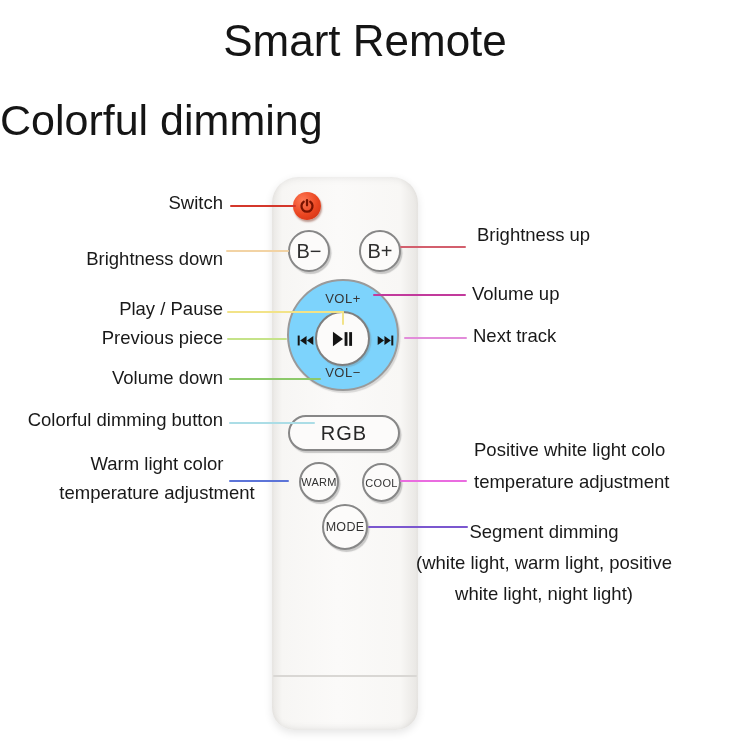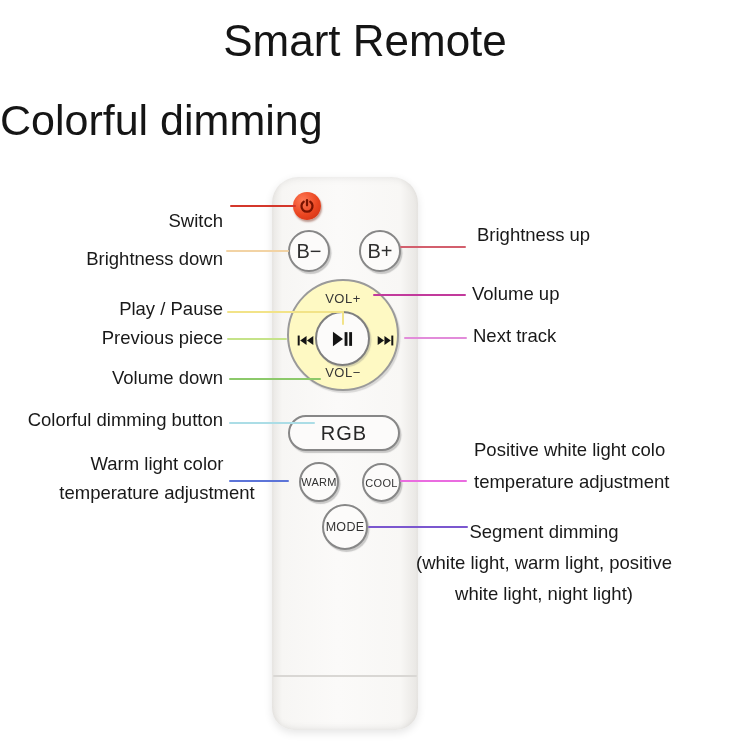--- a/index.html
+++ b/index.html
@@ -29,21 +29,21 @@
     left:293px;top:192px;width:28px;height:28px;border:none;border-radius:50%;
     background:radial-gradient(circle at 35% 30%, #ff7a56 0%, #ea4520 55%, #c92c10 100%);
     box-shadow:1px 2px 2px rgba(120,40,20,0.45);
     display:flex;align-items:center;justify-content:center;position:absolute;
   }
   .b-btn{font-size:20px;}
   .b-minus{left:288px;top:230px;width:42px;height:42px;}
   .b-plus{left:359px;top:230px;width:42px;height:42px;}
   .ring{
     left:287px;top:279px;width:112px;height:112px;
-    border:2px solid #9a9a9a;border-radius:50%;background:#fef9c3;box-sizing:border-box;
+    border:2px solid #9a9a9a;border-radius:50%;background:#7dd3fc;box-sizing:border-box;
     box-shadow:1.5px 2px 1px rgba(120,120,120,0.25);position:absolute;
   }
   .vol-label{position:absolute;left:0;width:100%;text-align:center;font-size:13px;letter-spacing:0.5px;color:#363636;}
   .vol-plus{top:10px;}
   .vol-minus{bottom:9px;}
   .track-btn{position:absolute;width:18px;height:14px;display:flex;align-items:center;justify-content:center;}
   .prev-btn{left:7px;top:52px;}
   .next-btn{left:87px;top:52px;}
   .inner-circle{
     position:absolute;left:26px;top:30px;width:55px;height:55px;box-sizing:border-box;
@@ -68,21 +68,21 @@
   .ln-colorful{left:229px;top:422px;width:86px;}
   .ln-warm{left:229px;top:480px;width:60px;}
   .ln-bup{left:400px;top:246px;width:66px;}
   .ln-vup{left:373px;top:294px;width:93px;}
   .ln-next{left:404px;top:337px;width:63px;}
   .ln-cool{left:400px;top:480px;width:67px;}
   .ln-mode{left:368px;top:526px;width:100px;}
   
   .lbl{position:absolute;font-size:18.5px;white-space:nowrap;transform:translateY(-54%);color:#191919;}
   .lbl-left{right:527px;text-align:right;}
-  .lbl-switch{top:222px;}
+  .lbl-switch{top:204px;}
   .lbl-bdown{top:260px;}
   .lbl-play{top:310px;}
   .lbl-prev{top:339px;}
   .lbl-vdown{top:379px;}
   .lbl-colorful{top:421px;}
   .lbl-bup{left:477px;top:236px;}
   .lbl-vup{left:472px;top:295px;}
   .lbl-next{left:473px;top:337px;}
   .block{position:absolute;font-size:18.5px;color:#191919;}
   .warm-block{left:27px;top:449px;width:260px;text-align:center;line-height:29px;}

